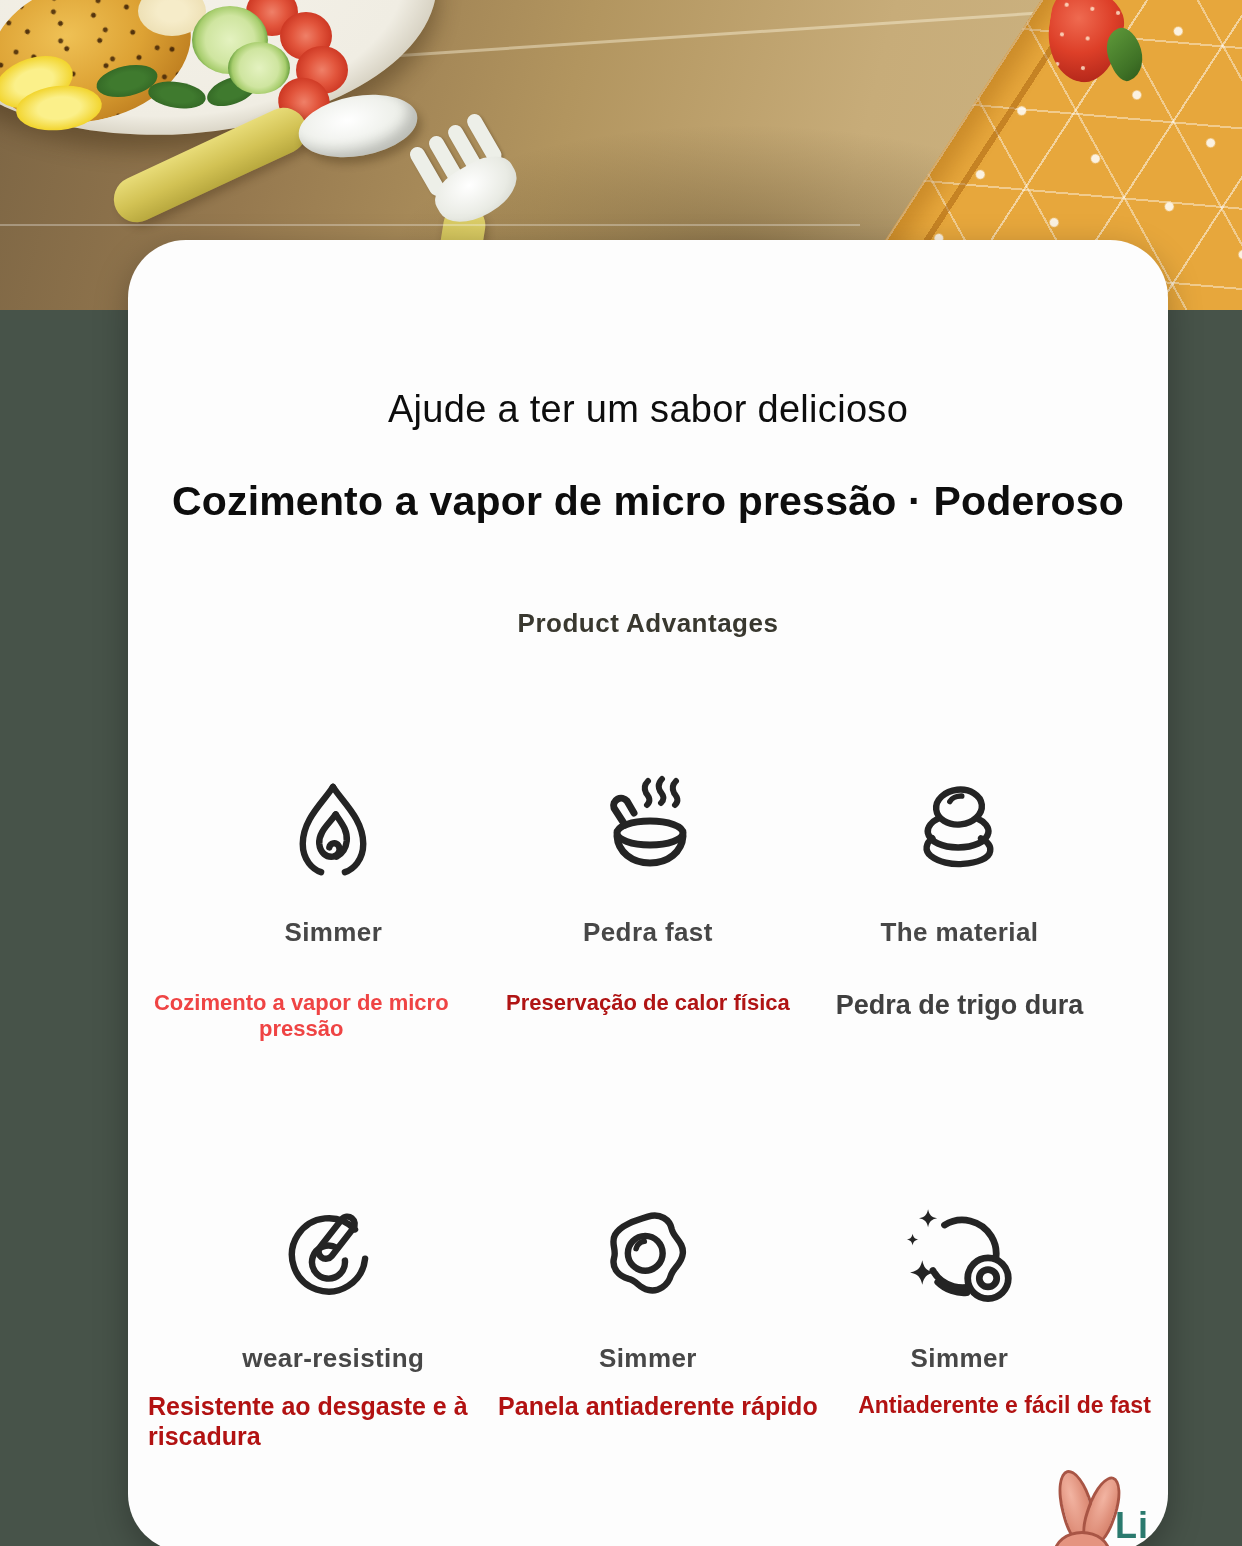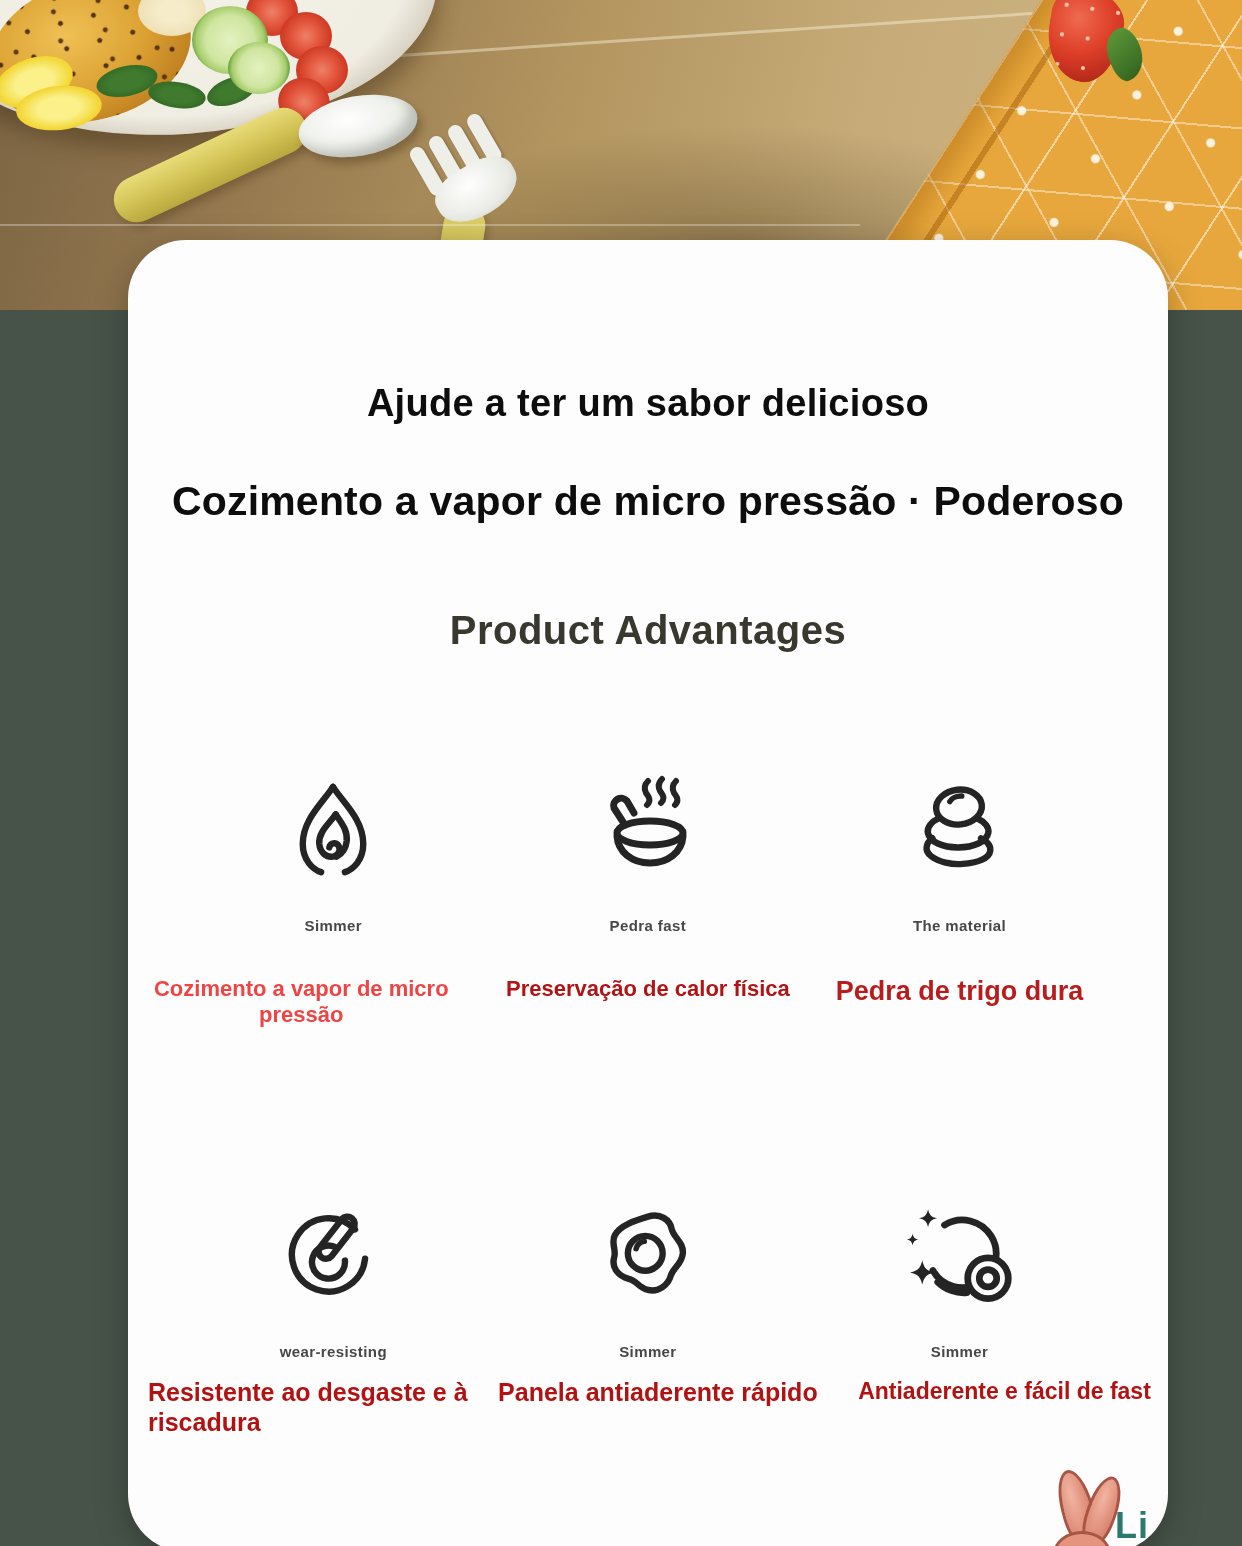--- a/index.html
+++ b/index.html
@@ -77,42 +77,42 @@
       radial-gradient(circle 2px at 30px 36px,rgba(255,235,210,.75) 1.5px,transparent 2.5px),
       radial-gradient(circle at 38% 32%,#ef6a50 0%,#dd3f28 45%,#b3271a 85%);
     background-size:26px 30px,34px 26px,100% 100%;}
   .strawberry-leaf{position:absolute;left:1108px;top:28px;width:34px;height:52px;transform:rotate(-24deg);
     border-radius:62% 38% 70% 30%/55% 45% 60% 40%;
     background:linear-gradient(160deg,#5f9a3a 0%,#3f7226 70%,#2f5a1b 100%);}
 
   
   .card{position:absolute;left:128px;top:240px;width:1040px;height:1312px;background:#fdfdfd;border-radius:58px;
     box-shadow:0 10px 34px rgba(0,0,0,.28);}
-  .title1{position:absolute;left:0;top:142px;width:100%;text-align:center;
-    font-size:38px;font-weight:bold;color:#0d0d0d;letter-spacing:.3px;}
+  .title1{position:absolute;left:0;top:148px;width:100%;text-align:center;
+    font-size:38px;font-weight:normal;color:#0d0d0d;letter-spacing:.3px;}
   .title2{position:absolute;left:0;top:238px;width:100%;text-align:center;
     font-size:41px;font-weight:bold;color:#0d0d0d;letter-spacing:.2px;}
   .section-title{position:absolute;left:0;top:368px;width:100%;text-align:center;
-    font-size:40px;font-weight:bold;color:#39382f;letter-spacing:.5px;}
+    font-size:26px;font-weight:bold;color:#39382f;letter-spacing:.5px;}
 
   .adv-row{position:absolute;left:0;width:100%;display:flex;}
   .adv-row.row1{top:530px;}
   .adv-row.row2{top:956px;}
   .adv-cell{width:346.6px;display:flex;flex-direction:column;align-items:center;}
   .cell-top{display:flex;flex-direction:column;align-items:center;}
   .col1 .cell-top{transform:translateX(32px);}
   .col3 .cell-top{transform:translateX(-35px);}
   .adv-icon{height:115px;display:flex;align-items:flex-end;justify-content:center;}
-  .adv-label{margin-top:32px;font-size:15px;font-weight:bold;color:#474747;letter-spacing:.4px;}
+  .adv-label{margin-top:32px;font-size:26px;font-weight:bold;color:#474747;letter-spacing:.4px;}
   .adv-desc{font-weight:bold;text-align:center;line-height:1.18;}
   .row1 .adv-desc{margin-top:42px;}
   .row2 .adv-desc{margin-top:18px;margin-left:20px;}
   .desc-1{font-size:22px;color:#ef4444;}
   .desc-2{font-size:22px;color:#b01414;}
-  .desc-3{font-size:27px;color:#b91c1c;transform:translateX(-35px);}
+  .desc-3{font-size:27px;color:#404040;transform:translateX(-35px);}
   .desc-4{font-size:25px;color:#b21212;width:335px;text-align:left;margin-left:14px;align-self:flex-start;margin-top:18px;}
   .desc-5{font-size:25px;color:#b21212;}
   .desc-6{font-size:23px;color:#b21212;}
 
   .icon-svg{stroke:#242424;fill:none;stroke-width:7;stroke-linecap:round;stroke-linejoin:round;}
 
   
   .mascot{position:absolute;left:925px;top:1225px;width:190px;height:87px;}
   .ear{position:absolute;border:3px solid #a85545;
     background:radial-gradient(ellipse at 40% 30%,#f2b4a2 0%,#e0917c 55%,#d17a64 100%);}

